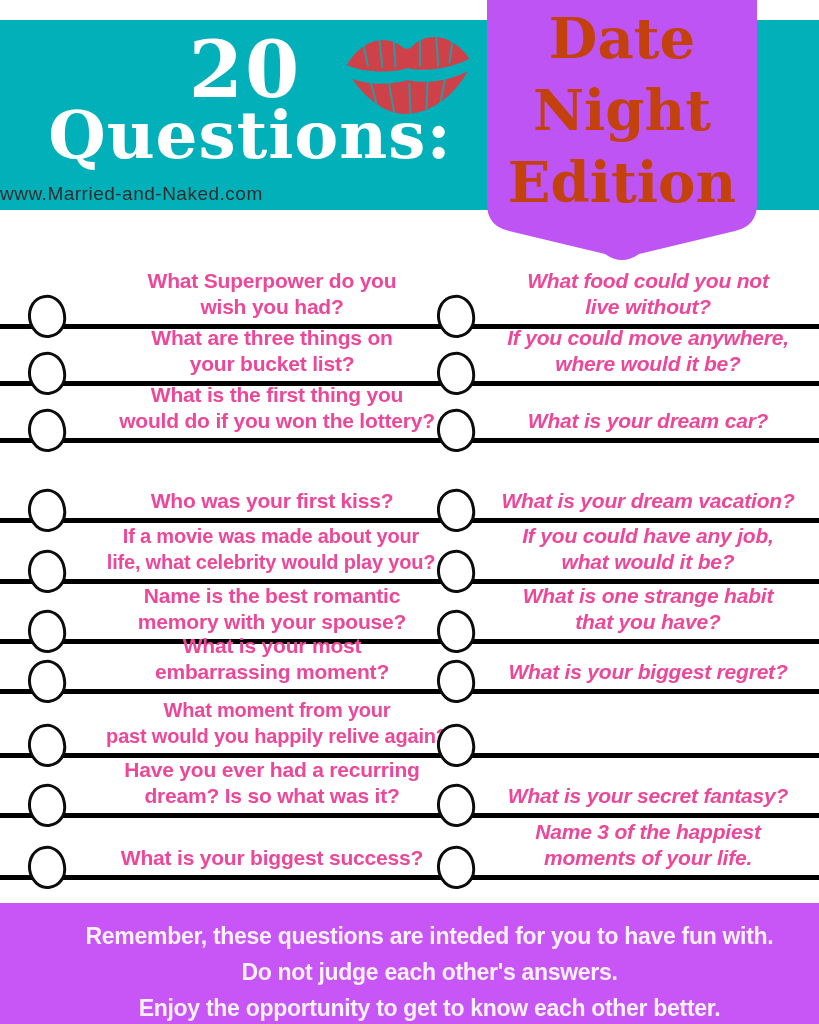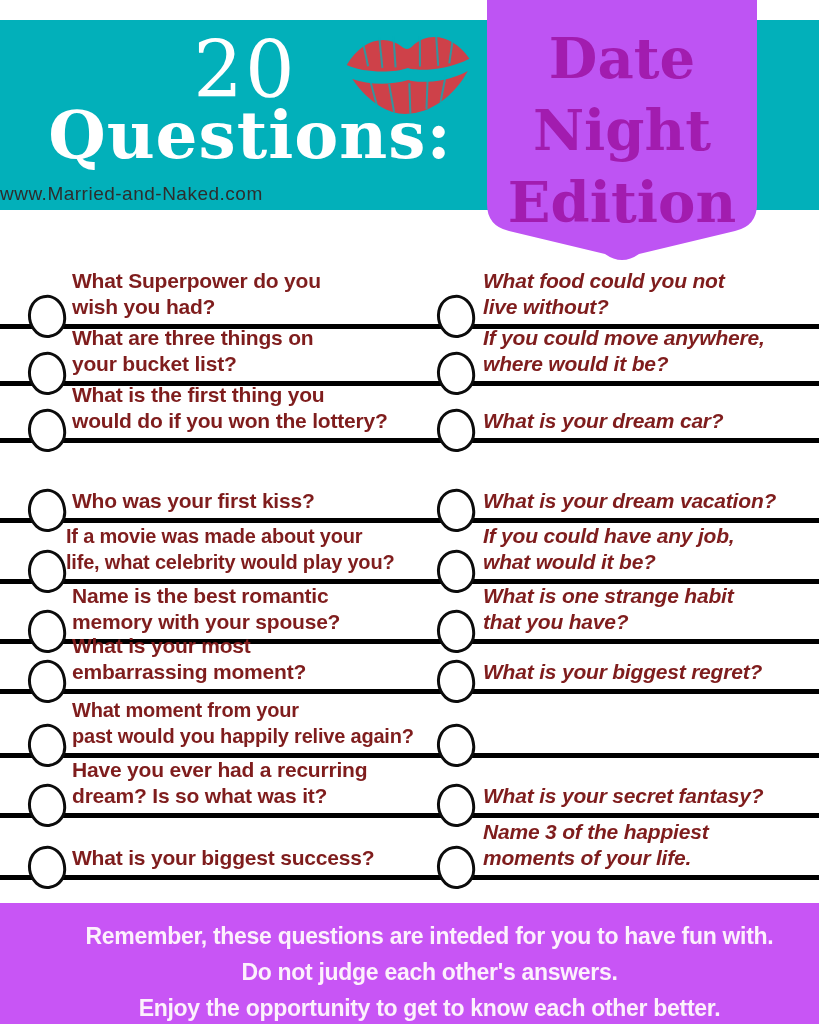--- a/index.html
+++ b/index.html
@@ -14,50 +14,49 @@
   body{background:#888;font-family:"Liberation Sans",sans-serif;}
   .sheet{
     position:relative;width:819px;height:1024px;background:#ffffff;
     margin:0 auto;overflow:hidden;
   }
 
   
   .teal-band{position:absolute;left:0;top:20px;width:819px;height:190px;background:var(--teal);}
   .title-20{
     position:absolute;left:0;top:30px;width:490px;text-align:center;
-    font-family:"DejaVu Serif",serif;font-weight:normal;font-size:78px;line-height:80px;
+    font-family:"DejaVu Serif",serif;font-weight:bold;font-size:78px;line-height:80px;
     color:#ffffff;letter-spacing:2px;
   }
   .title-q{
     position:absolute;left:0;top:100px;width:500px;text-align:center;
     font-family:"DejaVu Serif",serif;font-weight:bold;font-size:66px;line-height:70px;
     color:#ffffff;letter-spacing:1px;
   }
   .website{
     position:absolute;left:0;top:183px;width:490px;text-align:left;
     font-size:19px;color:#2d2d2d;letter-spacing:.5px;
   }
   .lips{position:absolute;left:342px;top:30px;width:132px;height:88px;transform:rotate(-2deg);}
 
   
   .ribbon{position:absolute;left:487px;top:0;width:270px;height:270px;}
   .ribbon svg{position:absolute;left:0;top:0;}
   .ribbon-text{
     position:absolute;left:0;top:2px;width:270px;text-align:center;
     font-family:"DejaVu Serif",serif;font-weight:600;font-size:56px;line-height:72px;
-    color:#a21caf;
-    margin-top:20px;
+    color:#c2410c;
   }
 
   
   .rows{position:absolute;left:0;top:270px;width:819px;}
   .row{position:relative;width:819px;border-bottom:5px solid var(--line-black);}
   .qtext{
     position:absolute;bottom:4px;white-space:pre-line;
-    font-weight:bold;font-size:21px;line-height:26px;letter-spacing:-0.2px;color:#7f1d1d;
+    font-weight:bold;font-size:21px;line-height:26px;letter-spacing:-0.2px;color:#ec4899;text-align:center;
   }
   .t-left{left:72px;width:400px;}
   .t-right{left:483px;width:330px;font-style:italic;}
   .qtext.small{font-size:16px;line-height:19px;bottom:2px;}
   .circle{
     position:absolute;width:38px;height:43px;background:#ffffff;
     border:3.5px solid #0c0c0c;z-index:2;
     border-radius:50% 48% 52% 50% / 52% 50% 48% 52%;
     transform:rotate(-8deg);
   }

